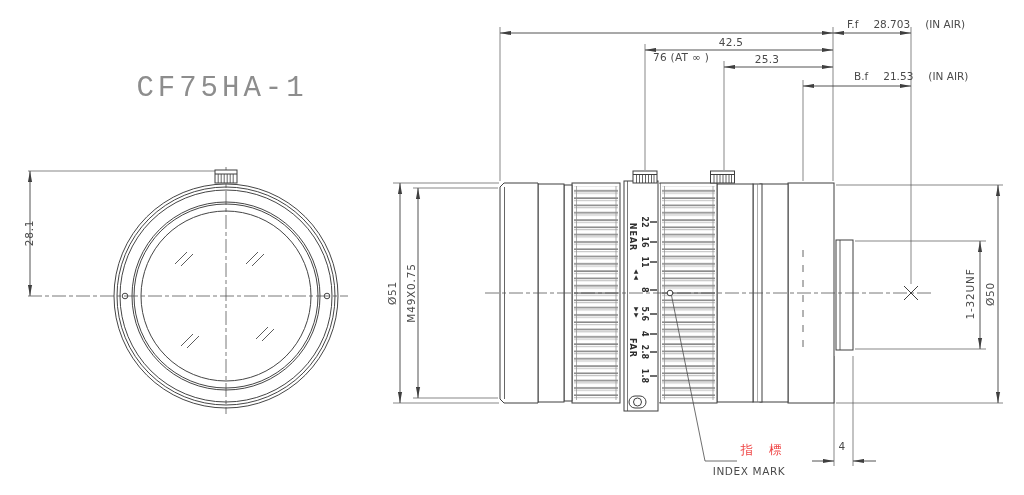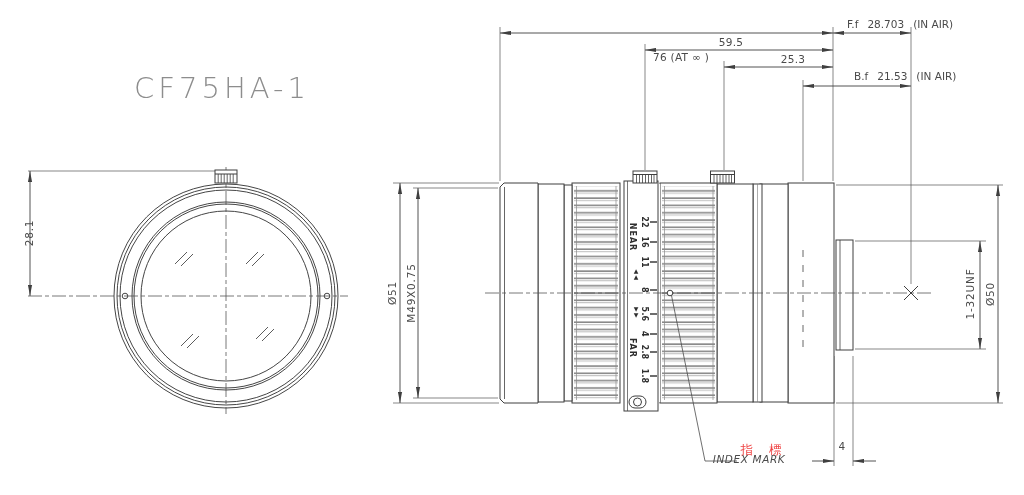--- a/index.html
+++ b/index.html
@@ -3,23 +3,23 @@
 <meta charset="utf-8">
 <style>
   html,body{margin:0;padding:0;background:#fff;}
   #stage{position:relative;width:1024px;height:495px;background:#fff;overflow:hidden;
          font-family:"DejaVu Sans",sans-serif;}
   #stage svg{position:absolute;left:0;top:0;}
   .t{position:absolute;white-space:nowrap;color:#4a4a4a;font-size:10.5px;line-height:1;
      transform:translate(-50%,-50%);letter-spacing:.3px;}
   .rot{transform:translate(-50%,-50%) rotate(-90deg);letter-spacing:.8px;}
   .rotcw{transform:translate(-50%,-50%) rotate(90deg);}
-  .row{position:absolute;display:flex;gap:9px;transform:translate(0,-50%);
+  .row{position:absolute;display:flex;gap:15px;transform:translate(0,-50%);
        color:#4a4a4a;font-size:10.5px;line-height:1;white-space:nowrap;}
-  .title{font-size:29px;color:#8d8d8d;letter-spacing:4px;font-weight:200;}
+  .title{font-size:29px;color:#8d8d8d;letter-spacing:4px;font-weight:200;font-family:Liberation Mono, monospace;}
   .ap{font-size:8px;font-weight:bold;color:#2e2e2e;letter-spacing:.2px;}
   .nf{font-size:8px;font-weight:bold;color:#2e2e2e;letter-spacing:1px;}
   .mk{position:absolute;display:flex;flex-direction:column;align-items:center;gap:0;
       transform:translate(-50%,-50%);color:#2e2e2e;}
   .mk span{font-size:6px;line-height:5.5px;}
   .jp{font-size:12.5px;letter-spacing:6px;color:#ef4444;}
   .en{font-size:10.5px;letter-spacing:.6px;}
 </style>
 </head>
 <body>
@@ -167,22 +167,22 @@
           <path d="M904,300 L918,286"></path>
       </g>
     </g>
   </svg>
 
   <div class="t title" style="left:222px;top:88px;">CF75HA-1</div>
 
   <div class="t rot" style="left:29px;top:233px;">28.1</div>
 
   <div class="t" style="left:681px;top:25px;margin-top:32px;">76 (AT ∞ )</div>
-  <div class="t" style="left:731px;top:42px;">59.5</div>
-  <div class="t" style="left:767px;top:59px;margin-left:26px;">25.3</div>
+  <div class="t" style="left:731px;top:42px;">42.5</div>
+  <div class="t" style="left:767px;top:59px;">25.3</div>
 
   <div class="row" style="left:847px;top:24px;">
     <span>F.f</span>
     <span>28.703</span>
     <span>(IN AIR)</span>
   </div>
   <div class="row" style="left:854px;top:76px;">
     <span>B.f</span>
     <span>21.53</span>
     <span>(IN AIR)</span>
@@ -208,15 +208,15 @@
     <span>▲</span>
     <span>▲</span>
   </div>
   <div class="mk" style="left:636px;top:311px;">
     <span>▼</span>
     <span>▼</span>
   </div>
   <div class="t rotcw nf" style="left:632px;top:348px;">FAR</div>
 
   <div class="t jp" style="left:764px;top:450px;">指 標</div>
-  <div class="t en" style="left:749px;top:459px;font-style:italic;">INDEX MARK</div>
+  <div class="t en" style="left:749px;top:471px;">INDEX MARK</div>
 
 </div>
 
 </body></html>

